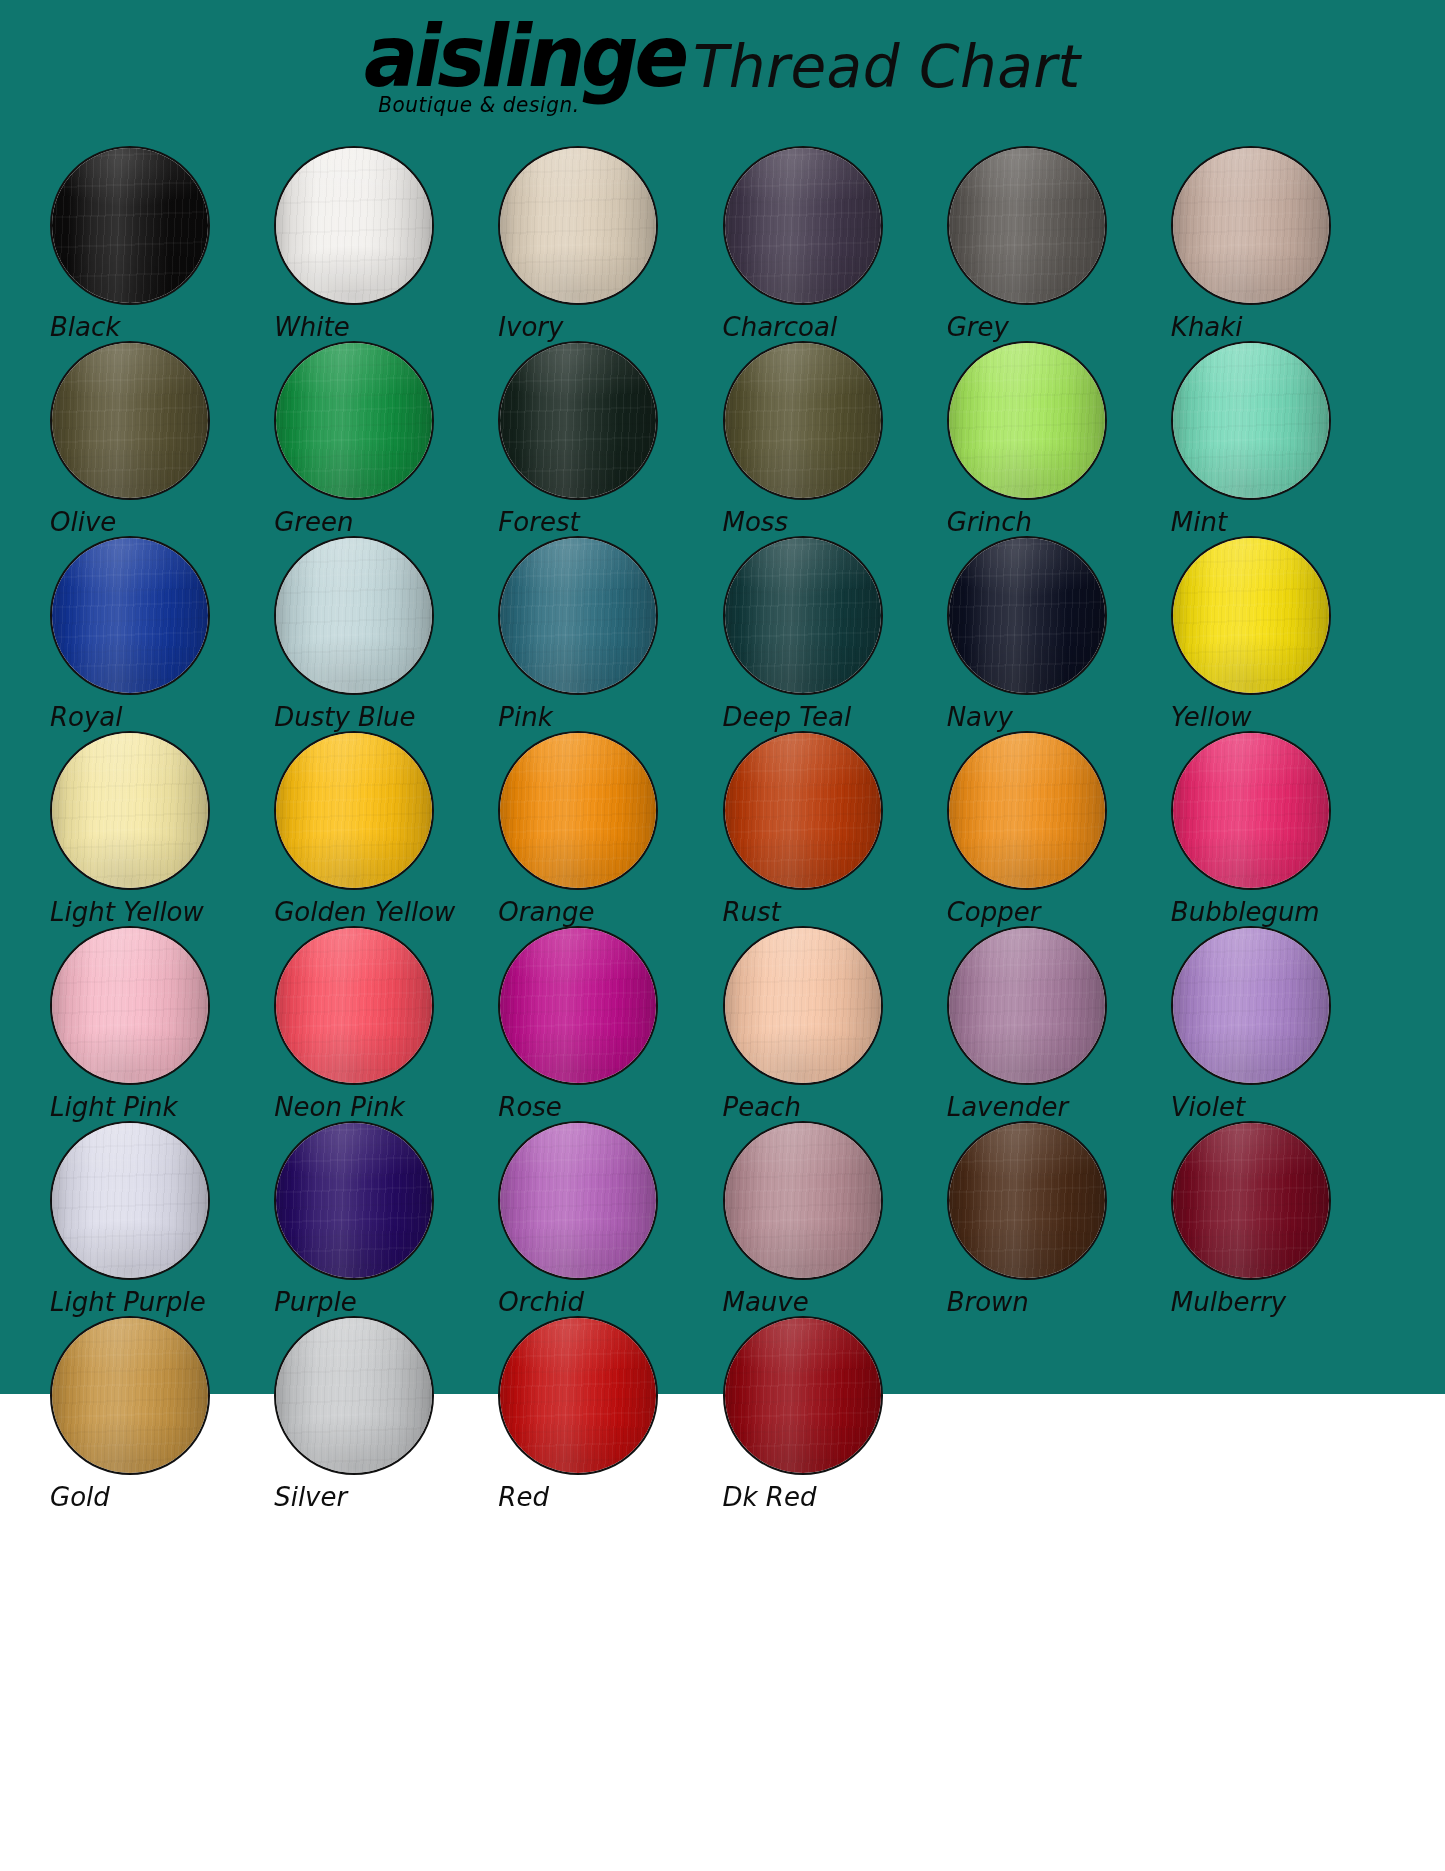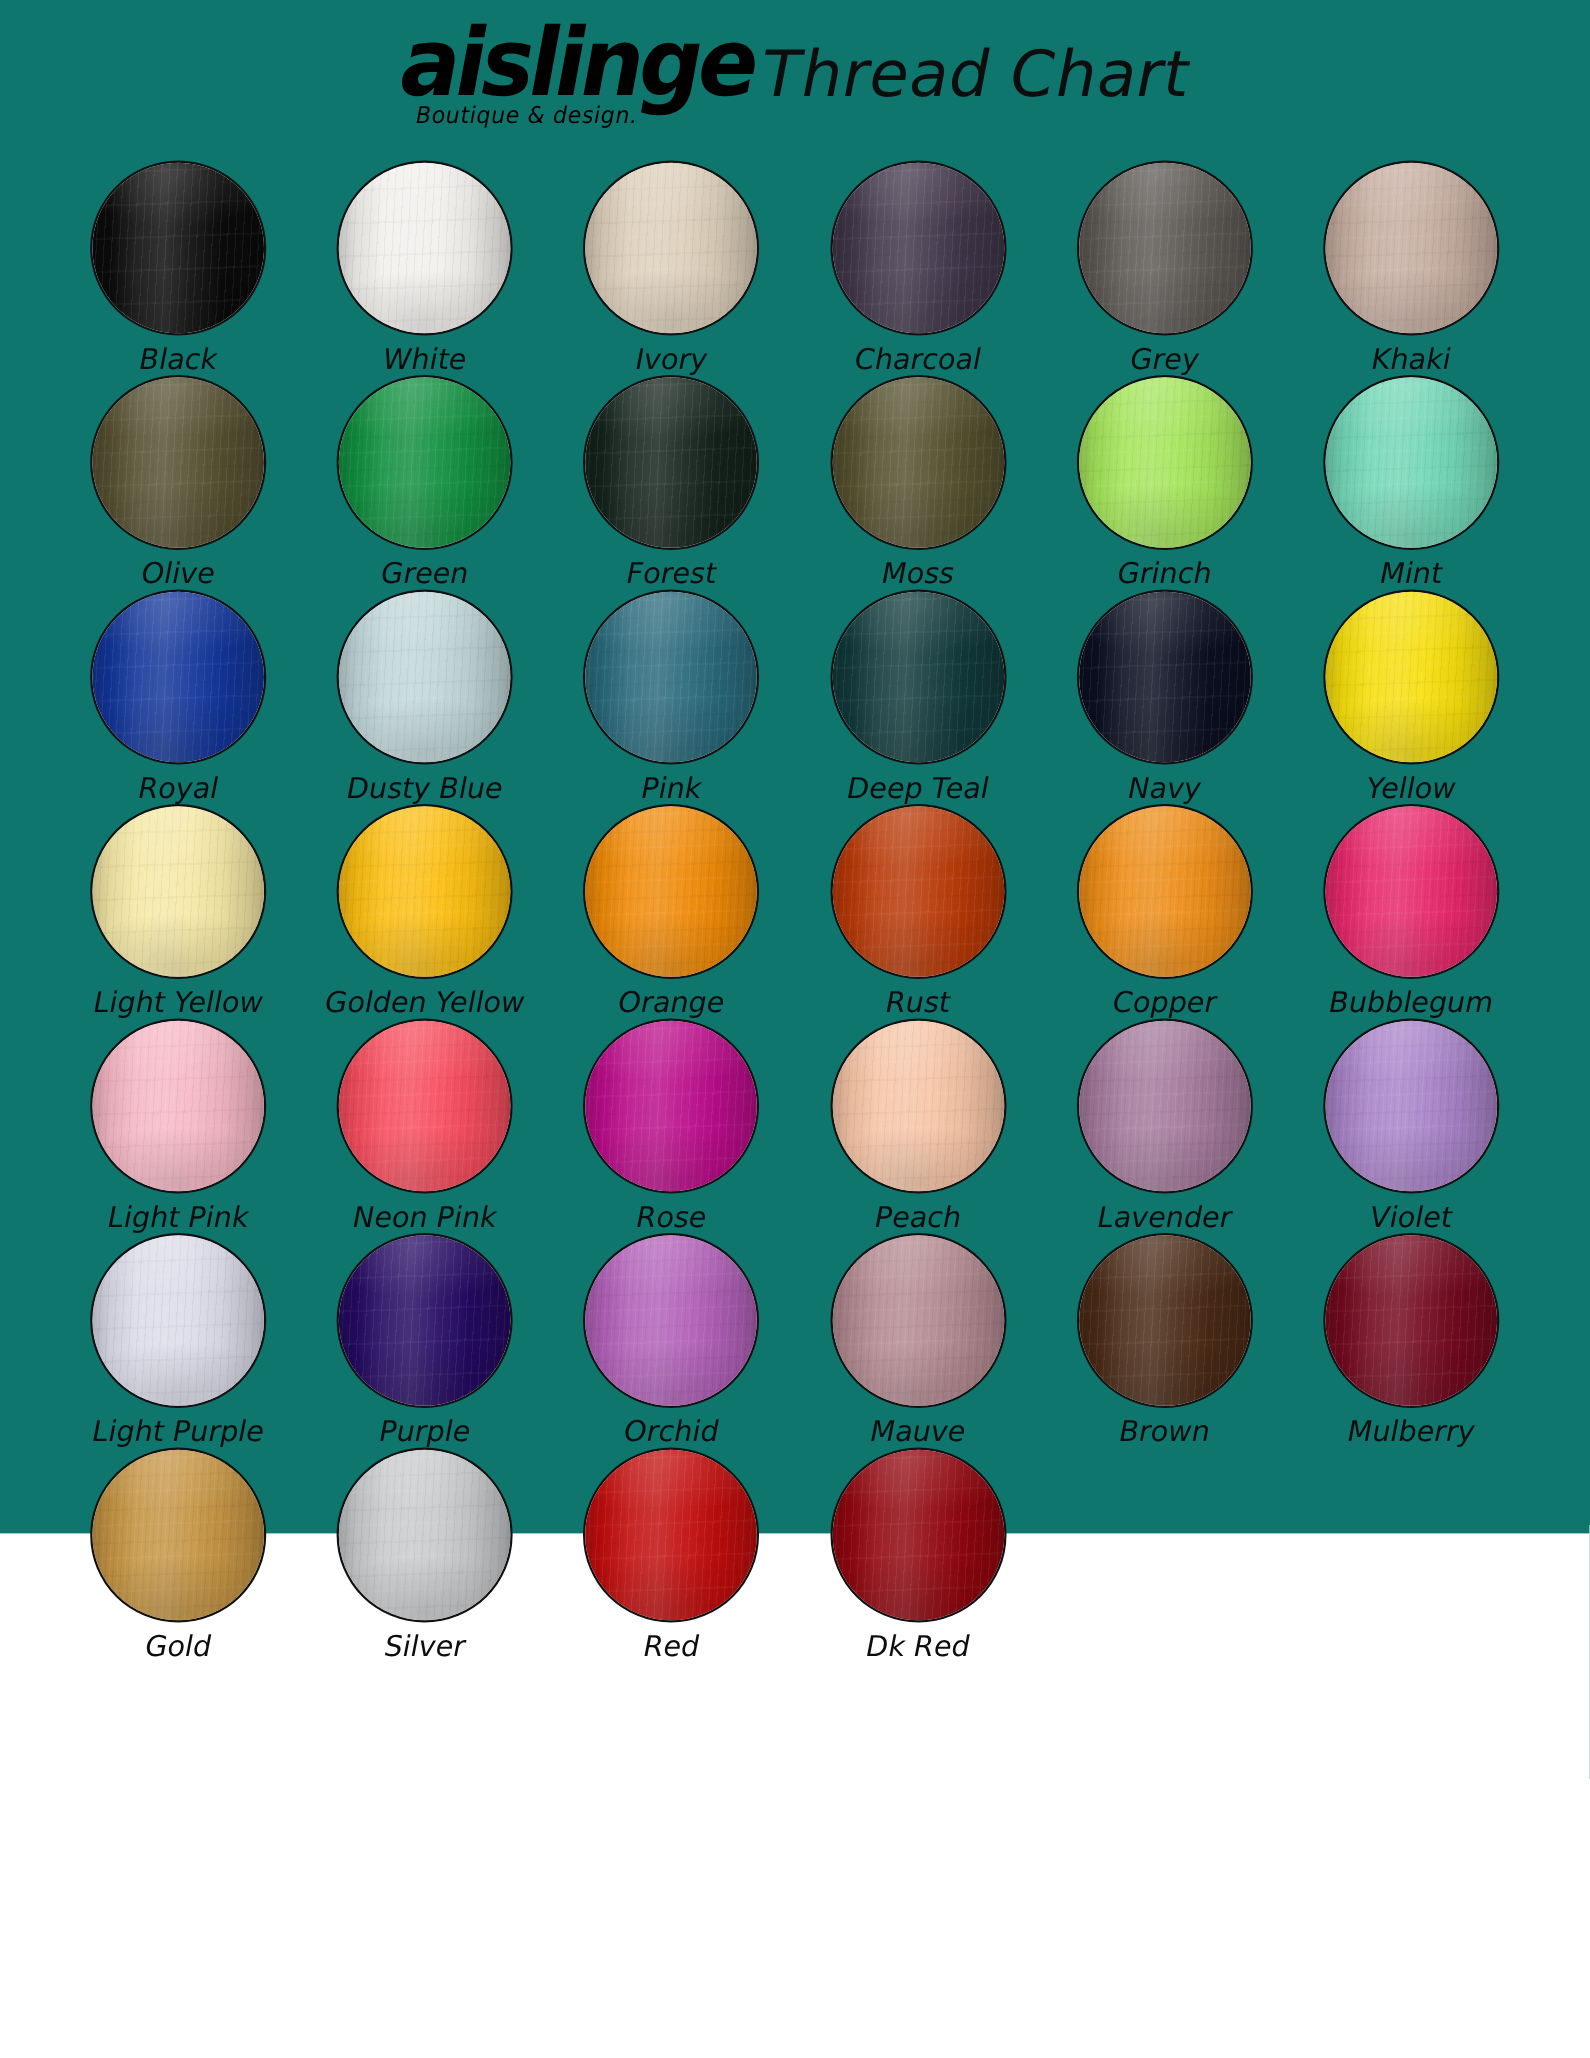--- a/index.html
+++ b/index.html
@@ -82,21 +82,21 @@
     display: grid;
     grid-template-columns: repeat(6, 1fr);
     grid-auto-rows: 195px;
     column-gap: 0px;
     row-gap: 0px;
   }
   .cell {
     position: relative;
     display: flex;
     flex-direction: column;
-    align-items: center;
+    align-items: flex-start;
   }
   .swatch {
     position: relative;
     width: 160px;
     height: 160px;
     border-radius: 50%;
     border: 2.5px solid #111111;
     box-sizing: border-box;
     overflow: hidden;
     background: #cccccc;

